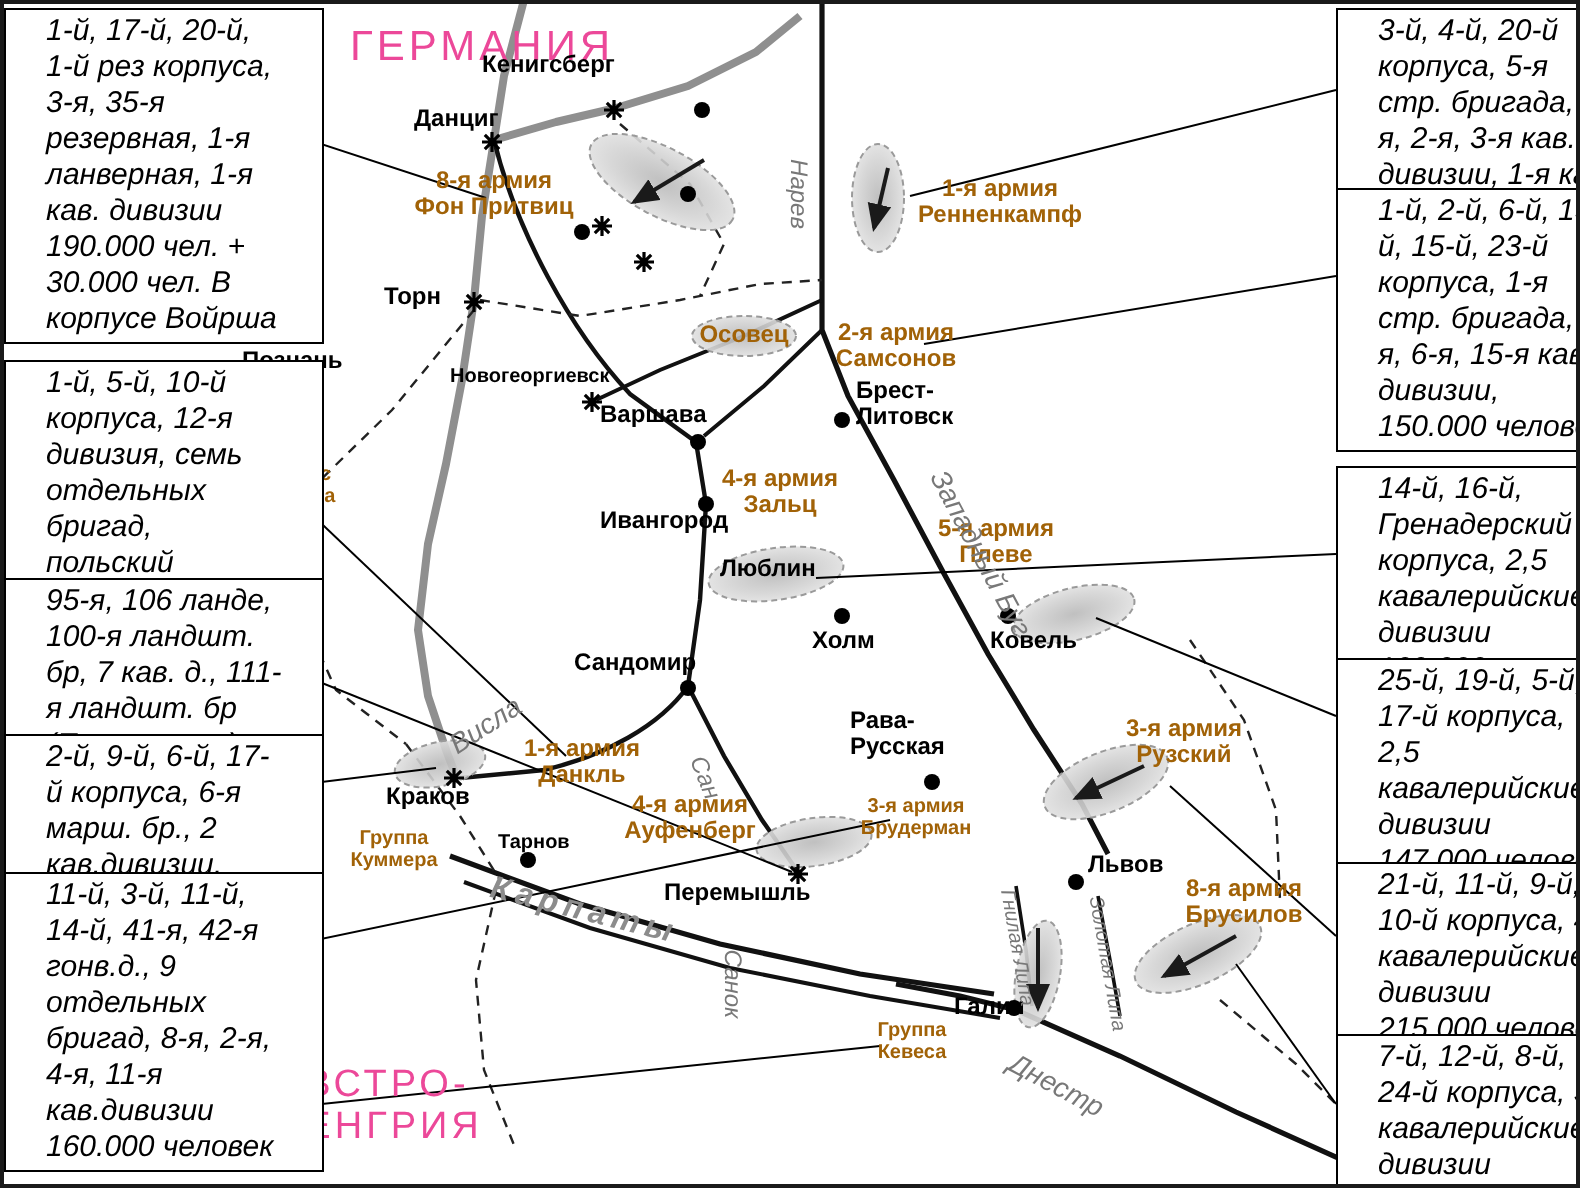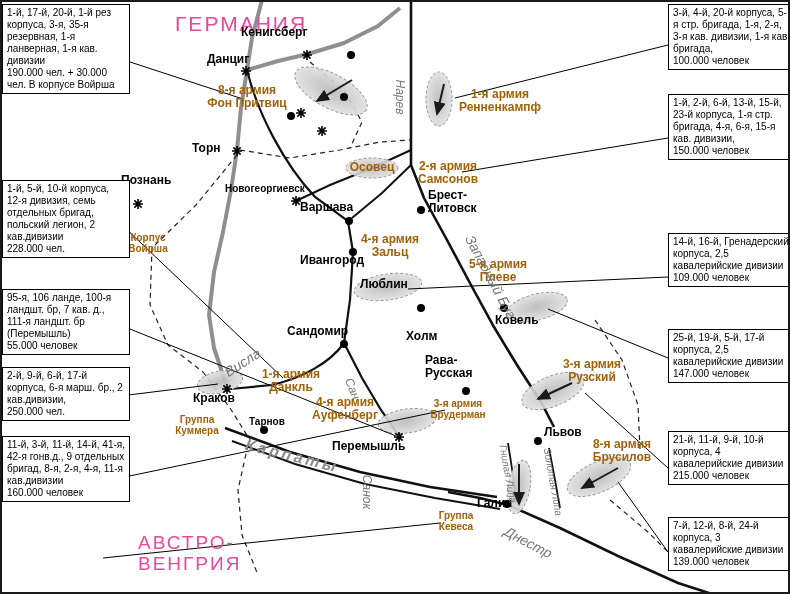--- a/index.html
+++ b/index.html
@@ -12,22 +12,22 @@
   .country.sm{font-size:19px;}
   .city{font-weight:bold;font-size:12px;color:#000;}
   .city.sm{font-size:10px;}
   .army{font-weight:bold;font-size:12px;color:#a16207;text-align:center;transform:translateX(-50%);}
   .army.sm{font-size:10px;}
   .river{font-style:italic;color:#787878;font-size:12px;white-space:nowrap;
          transform:translate(-50%,-50%) rotate(var(--r,0deg));}
   .river.big{font-size:14px;}
   .river.sm{font-size:10px;}
   .river.mount{font-weight:bold;font-size:16px;color:#8c8c8c;letter-spacing:3px;}
-  .box{position:absolute;border:1px solid #000;background:#fff;font-size:10px;line-height:1.2;
-       padding:2px 4px;white-space:pre-line;z-index:6;color:#000;}
+  .box{position:absolute;border:1px solid #000;background:#fff;font-size:15px;line-height:1.2;
+       padding:2px 20px;white-space:pre-line;z-index:6;color:#000;font-style:italic;}
   .lb{left:2px;width:118px;}
   .rb{left:668px;width:118px;}
 </style>
 </head>
 <body>
 
 <div id="stage">
 
   <svg class="map" width="790" height="594" viewBox="0 0 790 594">
     <defs>
@@ -141,21 +141,21 @@
   <div class="lbl city" style="left:241px;top:26px">Кенигсберг</div>
   <div class="lbl city" style="left:207px;top:53px">Данциг</div>
   <div class="lbl city" style="left:192px;top:142px">Торн</div>
   <div class="lbl city" style="left:121px;top:174px">Познань</div>
   <div class="lbl city sm" style="left:225px;top:183px">Новогеоргиевск</div>
   <div class="lbl city" style="left:300px;top:201px">Варшава</div>
   <div class="lbl city" style="left:428px;top:189px">Брест-
 Литовск</div>
   <div class="lbl city" style="left:300px;top:254px">Ивангород</div>
   <div class="lbl city" style="left:360px;top:278px">Люблин</div>
-  <div class="lbl city" style="left:406px;top:330px">Холм</div>
+  <div class="lbl city" style="left:406px;top:314px">Холм</div>
   <div class="lbl city" style="left:495px;top:314px">Ковель</div>
   <div class="lbl city" style="left:287px;top:325px">Сандомир</div>
   <div class="lbl city" style="left:193px;top:392px">Краков</div>
   <div class="lbl city sm" style="left:249px;top:416px">Тарнов</div>
   <div class="lbl city" style="left:332px;top:440px">Перемышль</div>
   <div class="lbl city" style="left:544px;top:426px">Львов</div>
   <div class="lbl city" style="left:477px;top:497px">Галич</div>
   <div class="lbl city" style="left:425px;top:354px">Рава-
 Русская</div>
   <div class="lbl army" style="left:372px;top:161px">Осовец</div>

